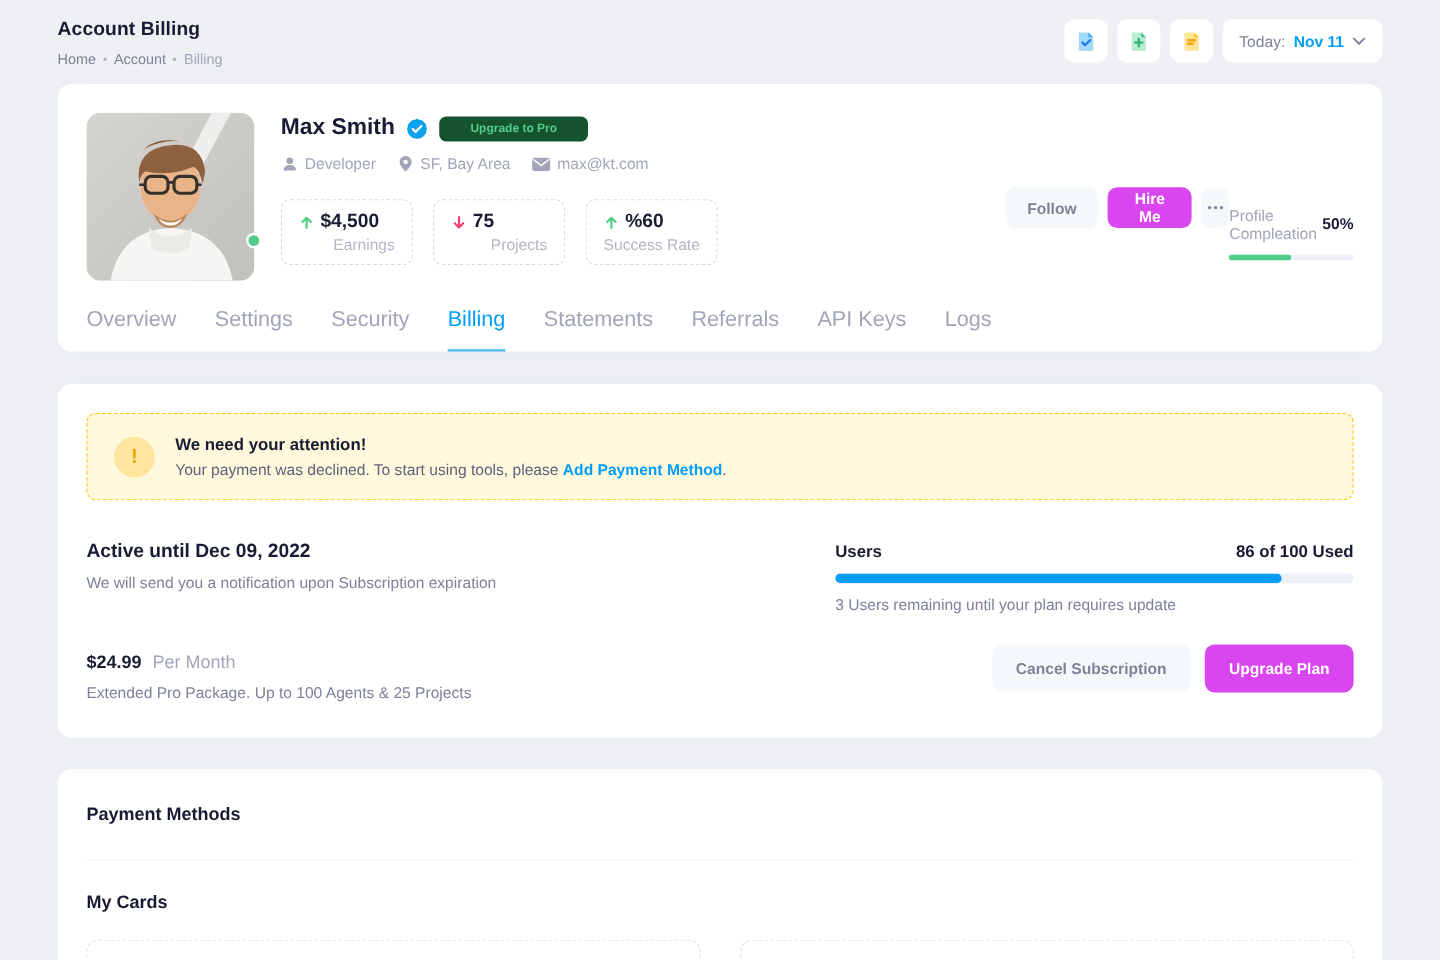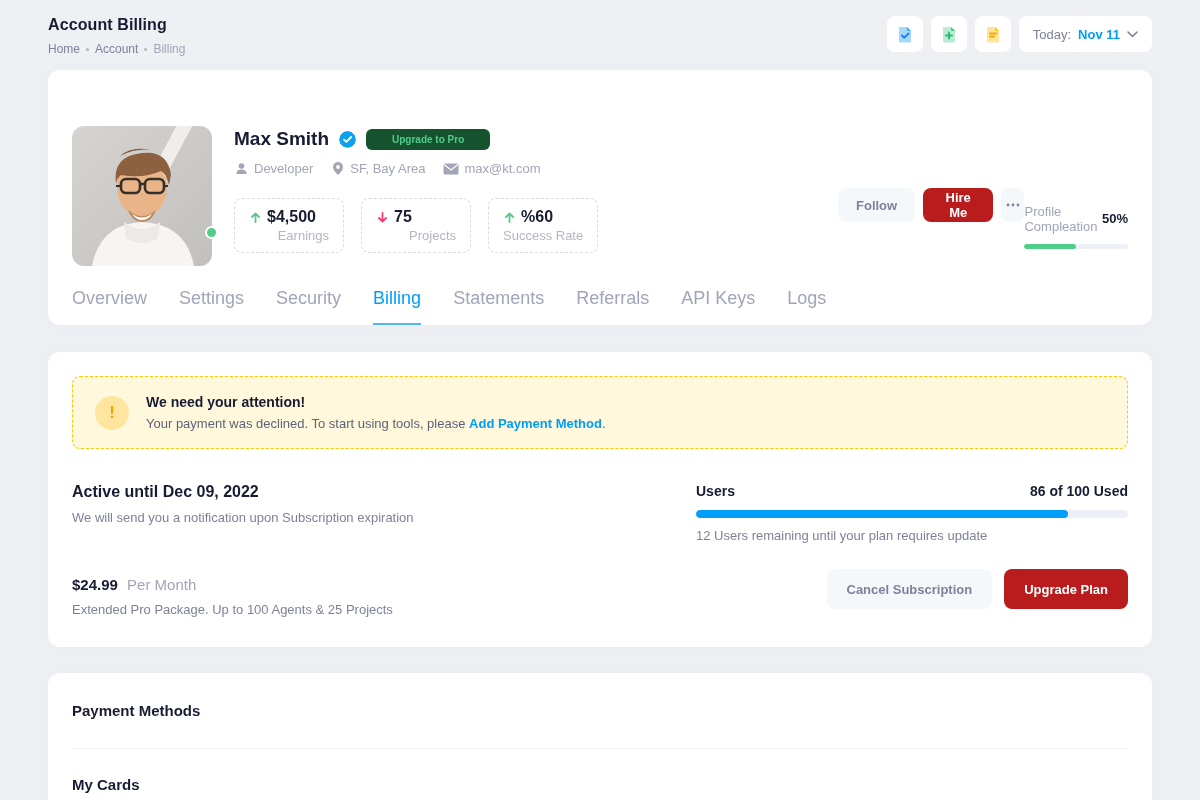--- a/index.html
+++ b/index.html
@@ -23,39 +23,39 @@
   .icon-btn { width:36px; height:36px; background:#fff; border-radius:8px; display:flex; align-items:center; justify-content:center; cursor:pointer; }
   .date-btn { height:36px; background:#fff; border-radius:8px; display:flex; align-items:center; gap:7px; padding:0 14px; font-size:13px; cursor:pointer; }
   .date-btn .lbl { color:#7e8299; }
   .date-btn .val { color:#009ef7; font-weight:bold; }
 
   
   .card { background:#fff; border-radius:12px; box-shadow:0 0 20px rgba(76,87,125,.03); }
 
   
   .profile-card { padding:24px 24px 0; }
-  .profile-top { display:flex;margin-top:32px; }
+  .profile-top { display:flex; }
   .avatar-wrap { position:relative; width:140px; height:140px; flex:0 0 140px; margin-right:22px; }
   .avatar { width:140px; height:140px; border-radius:12px; overflow:hidden; display:block; }
   .status-dot { position:absolute; right:-6px; top:100px; width:13px; height:13px; border-radius:50%; background:#50cd89; border:2px solid #fff; }
   .profile-main { flex:1 1 auto; padding-top:2px; }
   .name-row { display:flex; align-items:center; gap:9px; }
   .profile-name { font-size:19px; font-weight:bold; color:#181c32; cursor:pointer; }
   .pro-badge { background:#14532d; color:#50cd89; font-size:10px; font-weight:bold; padding:5px 26px; border-radius:6px; cursor:pointer; }
   .detail-row { display:flex; gap:18px; margin-top:11px; }
   .detail-item { display:flex; align-items:center; gap:5px; font-size:13px; color:#a1a5b7; cursor:pointer; }
   .stats-row { display:flex; gap:17px; margin-top:22px; }
   .stat-box { border:1px dashed #d8dbe3; border-radius:8px; padding:9px 14px; min-width:110px;text-align:right; }
   .stat-top { display:flex; align-items:center; gap:5px; font-size:16px; font-weight:bold; color:#181c32; }
   .stat-label { font-size:13px; color:#b5b5c3; margin-top:2px; }
   .profile-side { display:flex; flex-direction:row; align-items:center; width:290px; flex:0 0 290px; padding-top:18px; }
   .action-row { display:flex; gap:8px; align-items:center; }
   .btn { border:none; border-radius:8px; font-size:13px; font-weight:bold; cursor:pointer; font-family:inherit; }
   .btn-light { background:#f5f8fa; color:#7e8299; padding:0 18px; height:34px; }
-  .btn-primary { background:#b91c1c; color:#fff; padding:0 18px; height:34px; }
+  .btn-primary { background:#d946ef; color:#fff; padding:0 18px; height:34px; }
   .btn-more { background:#f5f8fa; color:#7e8299; width:32px; height:34px; font-weight:bold; letter-spacing:1px; font-size:12px; }
   .completion { width:264px; margin-top:42px; }
   .completion-row { display:flex; justify-content:space-between; align-items:center; font-size:13px; }
   .completion-label { color:#a1a5b7; }
   .completion-value { color:#181c32; font-weight:bold; }
   .progress { margin-top:10px; height:5px; border-radius:3px; background:#eef0f8; overflow:hidden; }
   .progress > div { height:100%; border-radius:3px; }
   .fill-green { background:#50cd89; }
   .fill-blue { background:#009ef7; }
 
@@ -298,21 +298,21 @@
         <div class="package-note">Extended Pro Package. Up to 100 Agents &amp; 25 Projects</div>
       </div>
       <div class="billing-right">
         <div class="users-row">
           <span>Users</span>
           <span>86 of 100 Used</span>
         </div>
         <div class="users-progress">
           <div class="fill-blue" style="height: 100%; border-radius: 4px; width: 86%;"></div>
         </div>
-        <div class="users-note">12 Users remaining until your plan requires update</div>
+        <div class="users-note">3 Users remaining until your plan requires update</div>
         <div class="billing-actions">
           <button class="btn btn-light btn-lg">Cancel Subscription</button>
           <button class="btn btn-primary btn-lg">Upgrade Plan</button>
         </div>
       </div>
     </div>
   </div>
 
   <div class="card payment-card">
     <div class="payment-header">

